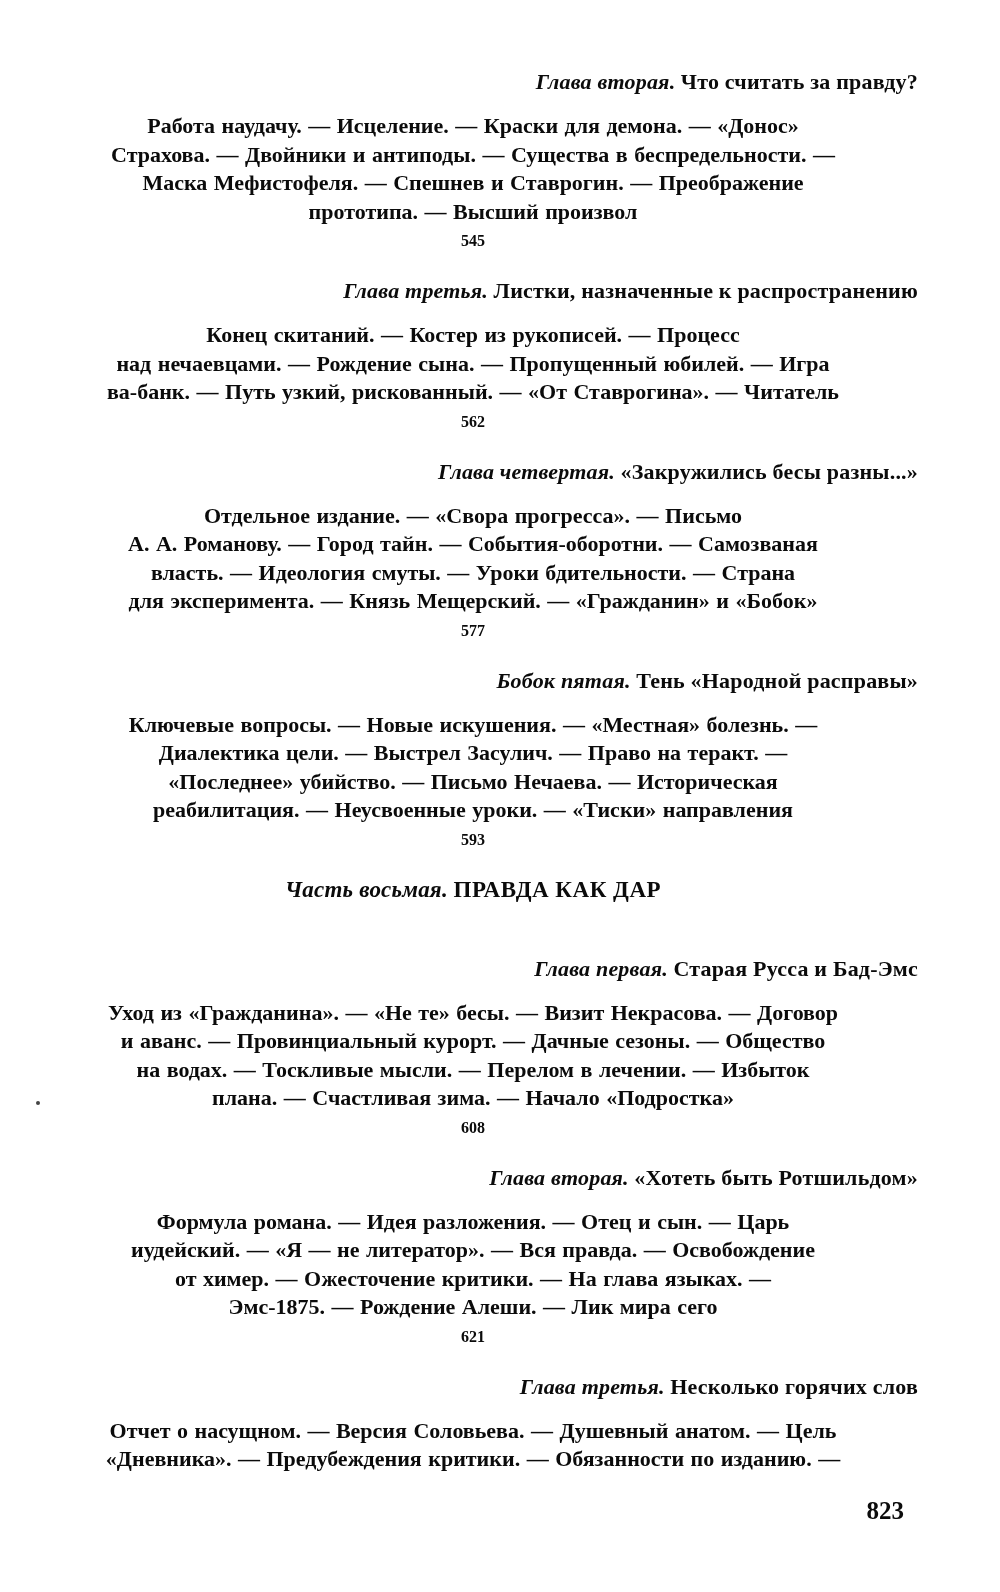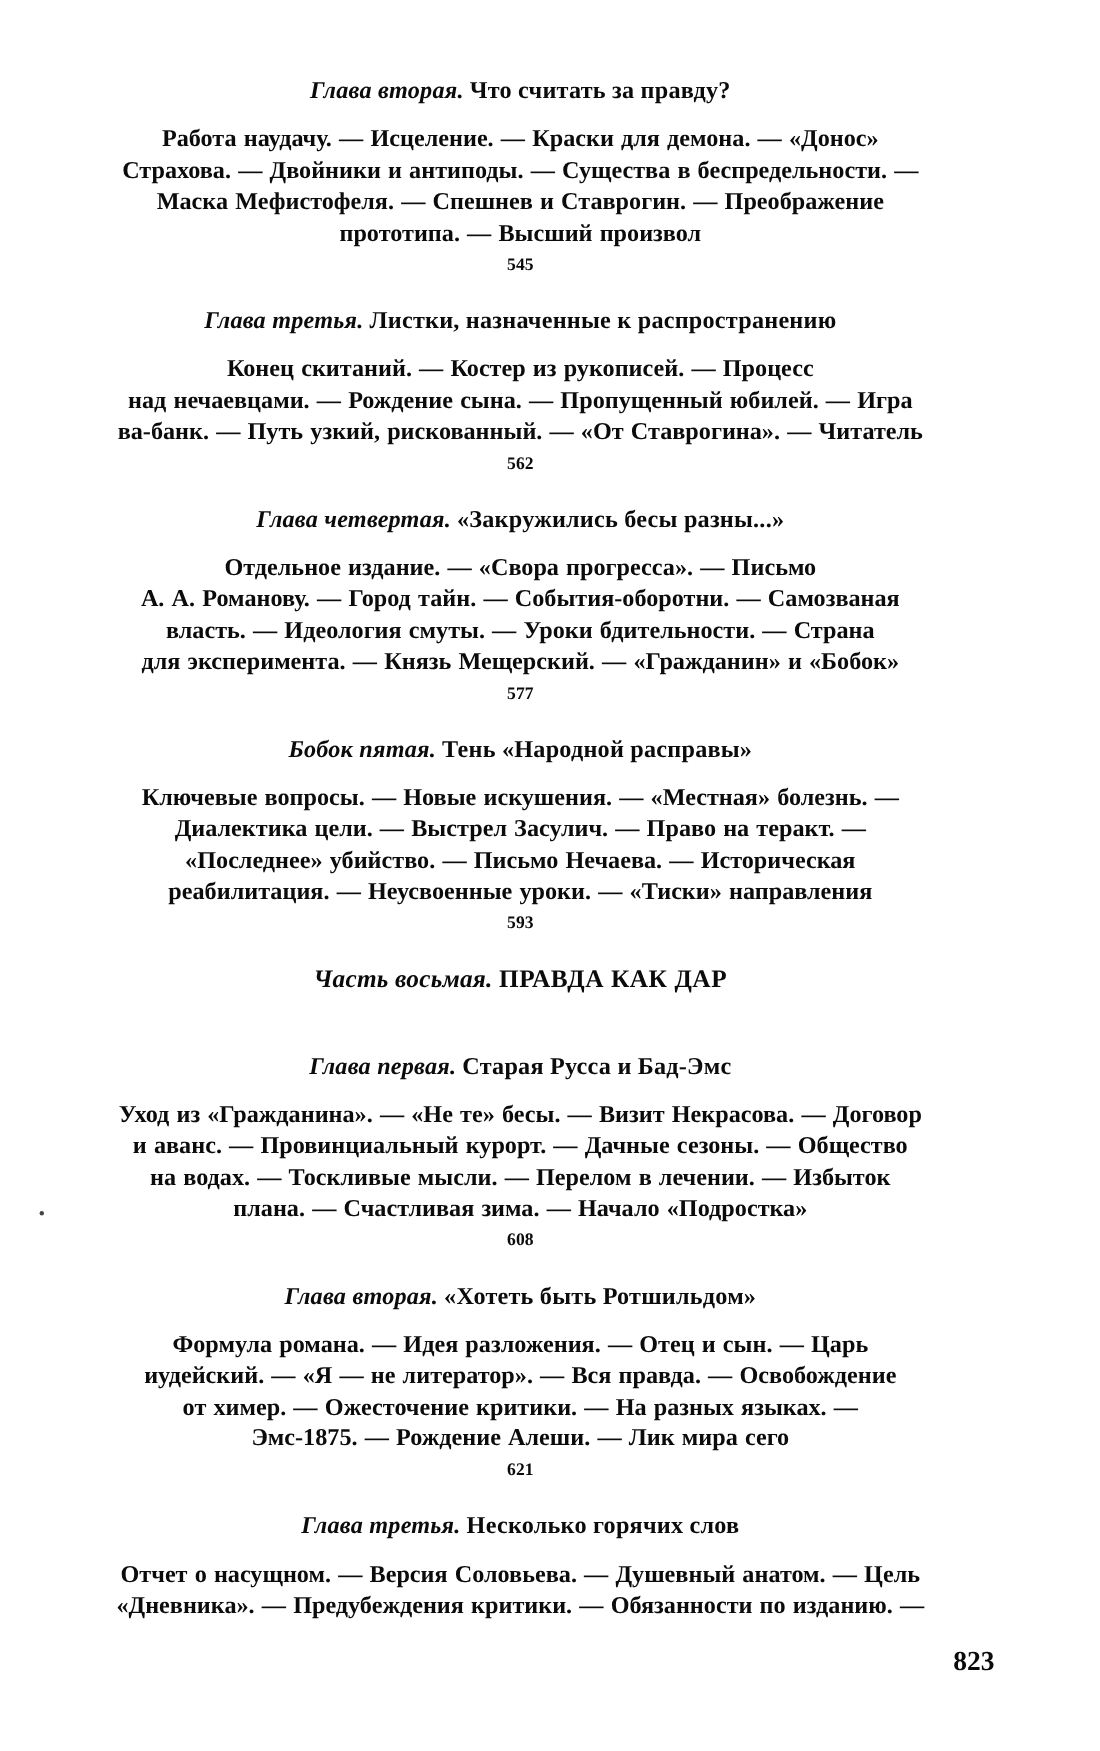--- a/index.html
+++ b/index.html
@@ -23,20 +23,21 @@
     padding-top: 67px;
     text-align: center;
   }
   
   .h {
     margin: 0 0 16px 0;
     font-size: 22px;
     line-height: 29px;
     font-weight: 700;
     white-space: nowrap;
+    text-align: right;
   }
   .lbl {
     font-style: italic;
     font-weight: 700;
     letter-spacing: 0.2px;
   }
   .ttl {
     font-weight: 700;
     letter-spacing: 0.2px;
   }
@@ -169,21 +170,21 @@
   </section>
 
   <section class="sec">
     <h3 class="h">
       <span class="lbl">Глава вторая.</span>
       <span class="ttl">«Хотеть быть Ротшильдом»</span>
     </h3>
     <p class="body-par">
       <span class="ln">Формула романа. — Идея разложения. — Отец и сын. — Царь</span>
       <span class="ln">иудейский. — «Я — не литератор». — Вся правда. — Освобождение</span>
-      <span class="ln">от химер. — Ожесточение критики. — На разных языках. —</span>
+      <span class="ln">от химер. — Ожесточение критики. — На глава языках. —</span>
       <span class="ln">Эмс-1875. — Рождение Алеши. — Лик мира сего</span>
     </p>
     <div class="pn">621</div>
   </section>
 
   <section class="sec">
     <h3 class="h">
       <span class="lbl">Глава третья.</span>
       <span class="ttl">Несколько горячих слов</span>
     </h3>

